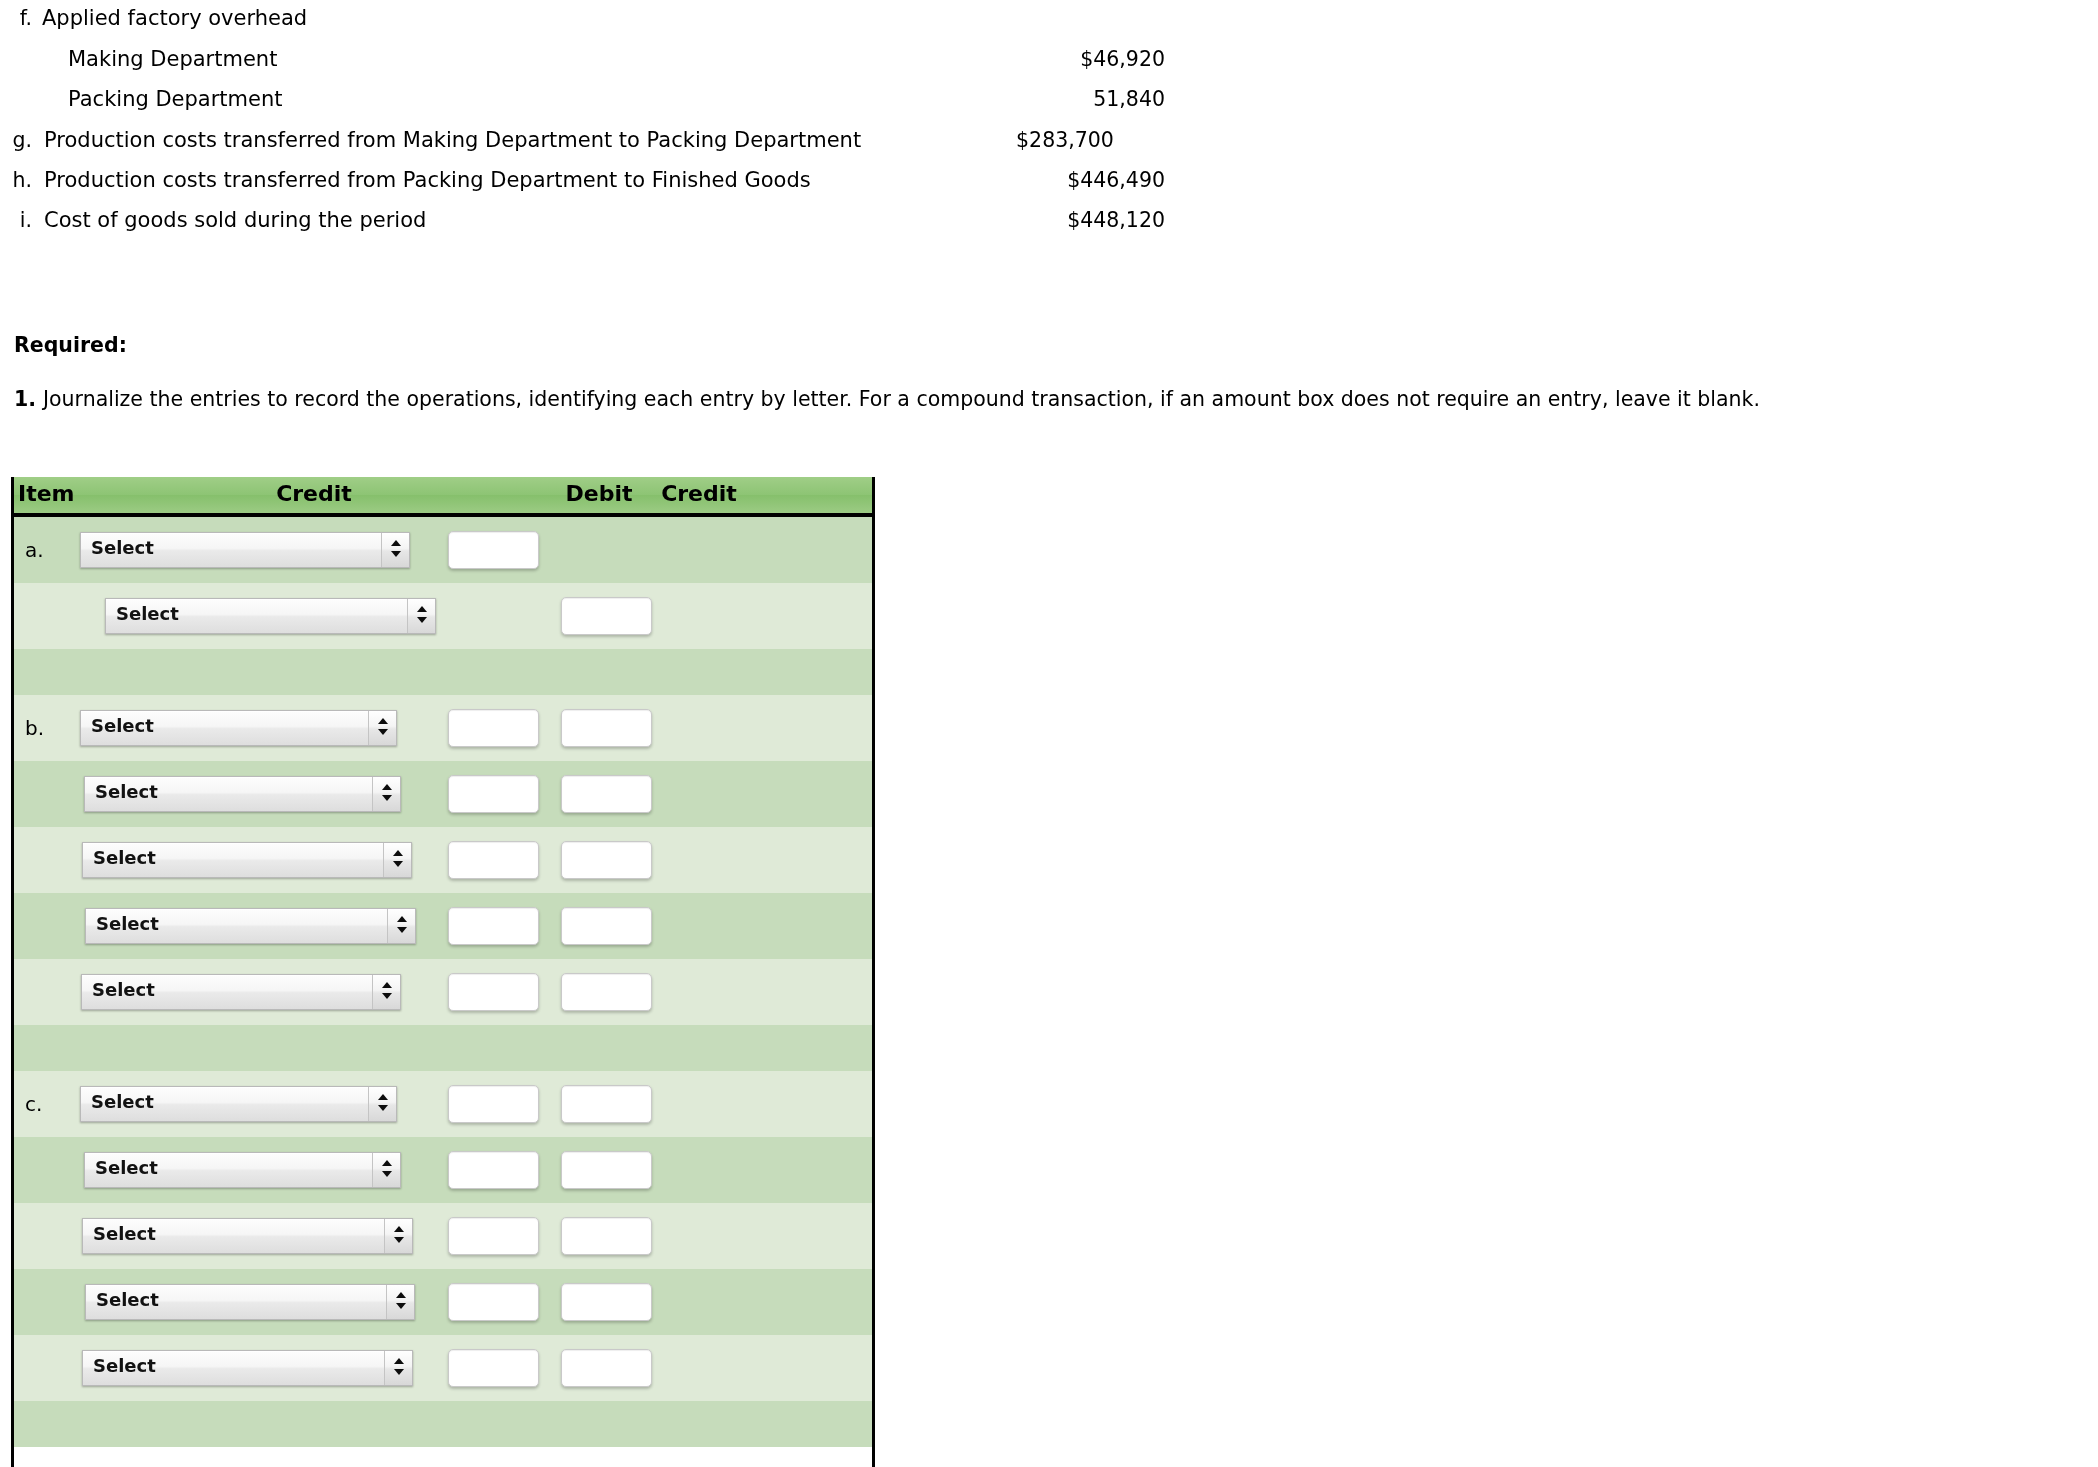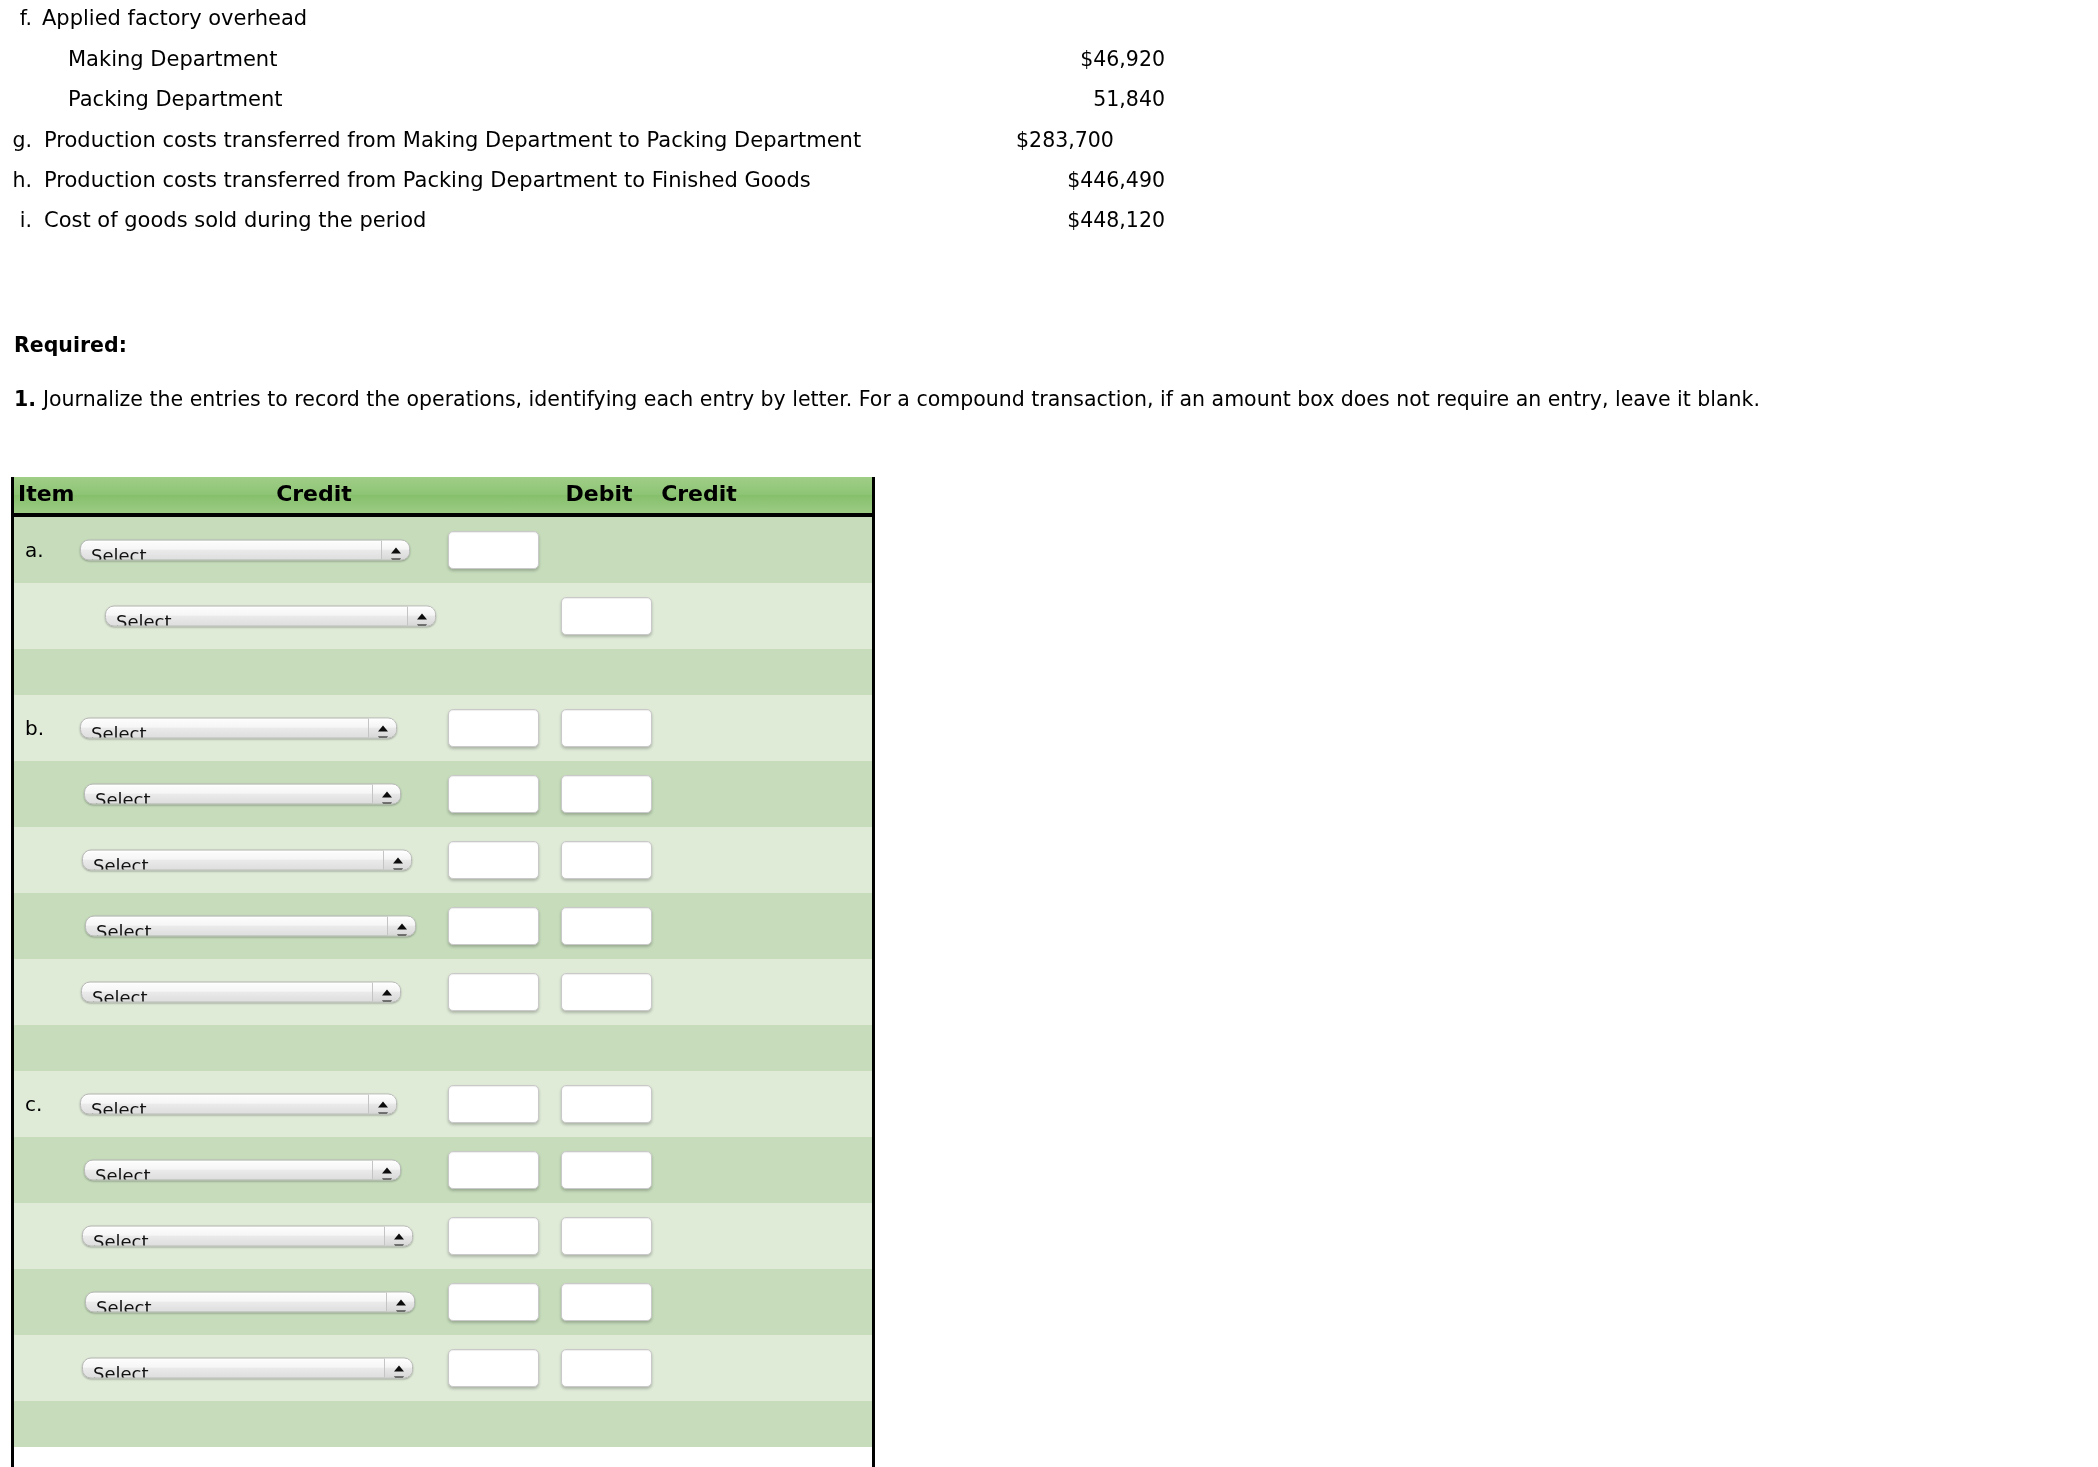--- a/index.html
+++ b/index.html
@@ -123,28 +123,29 @@
     font-size: 20px;
     line-height: 22px;
     color: #000;
   }
 
   
   .sel {
     position: absolute;
     top: 50%;
     transform: translateY(-50%);
-    height: 21px;
+    height: 36px;
     box-sizing: border-box;
     border: 1px solid #b9b9b9;
-    border-radius: 9px;
+    border-radius: 0;
     background: linear-gradient(to bottom, #fdfdfd 0%, #f6f6f6 45%, #eaeaea 52%, #dedede 100%);
     box-shadow: 0 1px 2px rgba(0,0,0,0.30), inset 0 1px 0 #ffffff;
     overflow: hidden;
     font-size: 0;
+    font-weight: bold;
   }
   .sel .sel-text {
     position: absolute;
     left: 10px;
     top: 0;
     height: 31px;
     line-height: 30px;
     font-size: 18px;
     font-family: "DejaVu Sans", "Liberation Sans", sans-serif;
     color: #121212;

